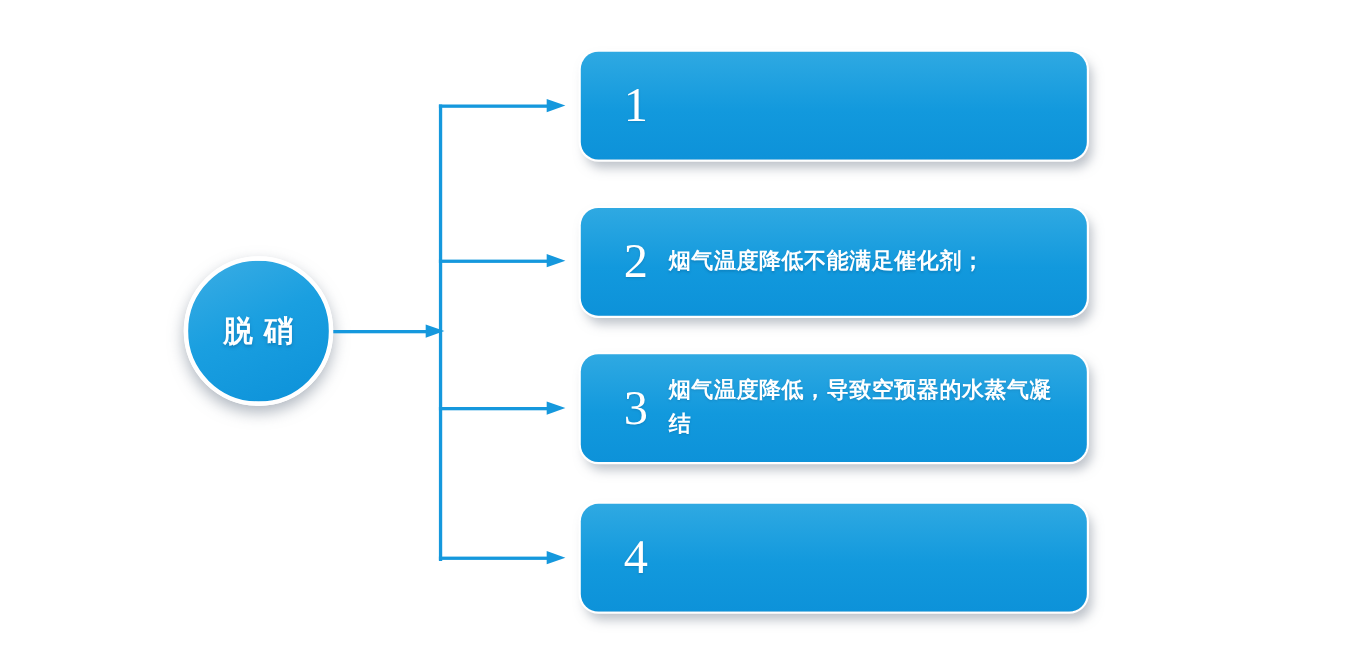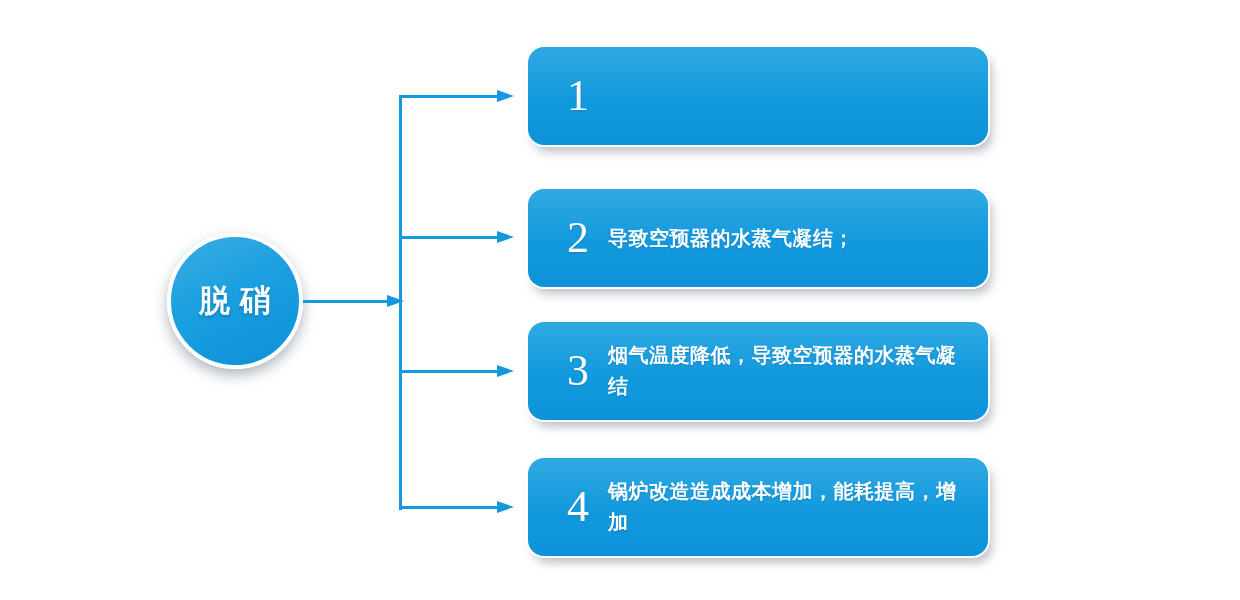--- a/index.html
+++ b/index.html
@@ -7,21 +7,21 @@
   .stage{position:relative;width:1240px;height:600px;background:#fff;overflow:hidden;}
 
   
   .hub{
     position:absolute;left:167px;top:233px;width:136px;height:136px;
     border-radius:50%;
     background:linear-gradient(155deg,#3bade4 0%,#1a9fe0 45%,#0c91d9 100%);
     border:4px solid #ffffff;box-sizing:border-box;
     box-shadow:0 6px 14px rgba(110,122,138,.55);
     display:flex;flex-direction:column;align-items:center;justify-content:center;
-    color:#fff;font-weight:bold;font-size:31px;line-height:40px;
+    color:#fff;font-weight:bold;font-size:27px;line-height:40px;
     letter-spacing:10px;text-indent:10px;
     text-shadow:0 2px 3px rgba(0,70,120,.35);
   }
 
   
   .line{position:absolute;background:#1598dd;}
   .h-line{height:3px;}
   .v-line{width:3px;}
   .arrow{
     position:absolute;width:0;height:0;
@@ -79,31 +79,30 @@
   <div class="line h-line" style="left:399px;top:506px;width:100px;"></div>
   <div class="arrow" style="left:497px;top:501px;"></div>
 
   <div class="flow-box box-1">
     <div class="flow-num">1</div>
   </div>
 
   <div class="flow-box box-2">
     <div class="flow-num">2</div>
     <div class="flow-text">
-      <div>导致空预器的水蒸气凝结；</div>
+      <div>烟气温度降低不能满足催化剂；</div>
     </div>
   </div>
 
   <div class="flow-box box-3">
     <div class="flow-num">3</div>
     <div class="flow-text">
       <div>烟气温度降低，导致空预器的水蒸气凝结</div>
     </div>
   </div>
 
   <div class="flow-box box-4">
     <div class="flow-num">4</div>
     <div class="flow-text">
-      <div>锅炉改造造成成本增加，能耗提高，增加</div>
     </div>
   </div>
 
 </div>
 
 </body></html>

